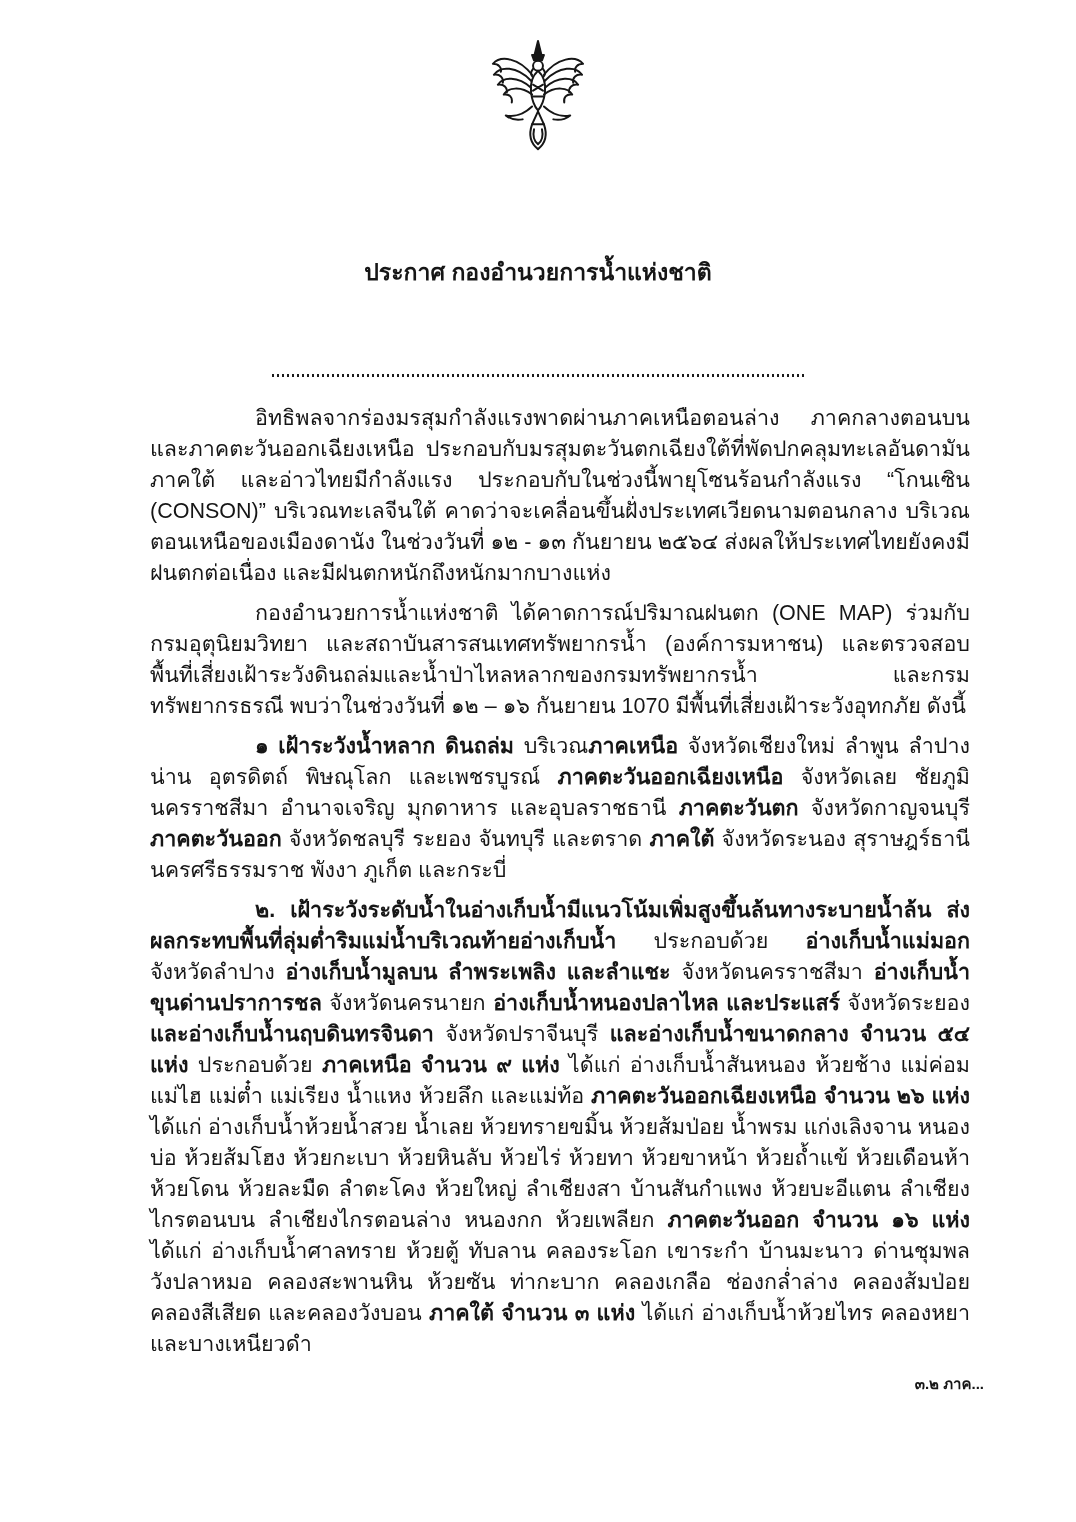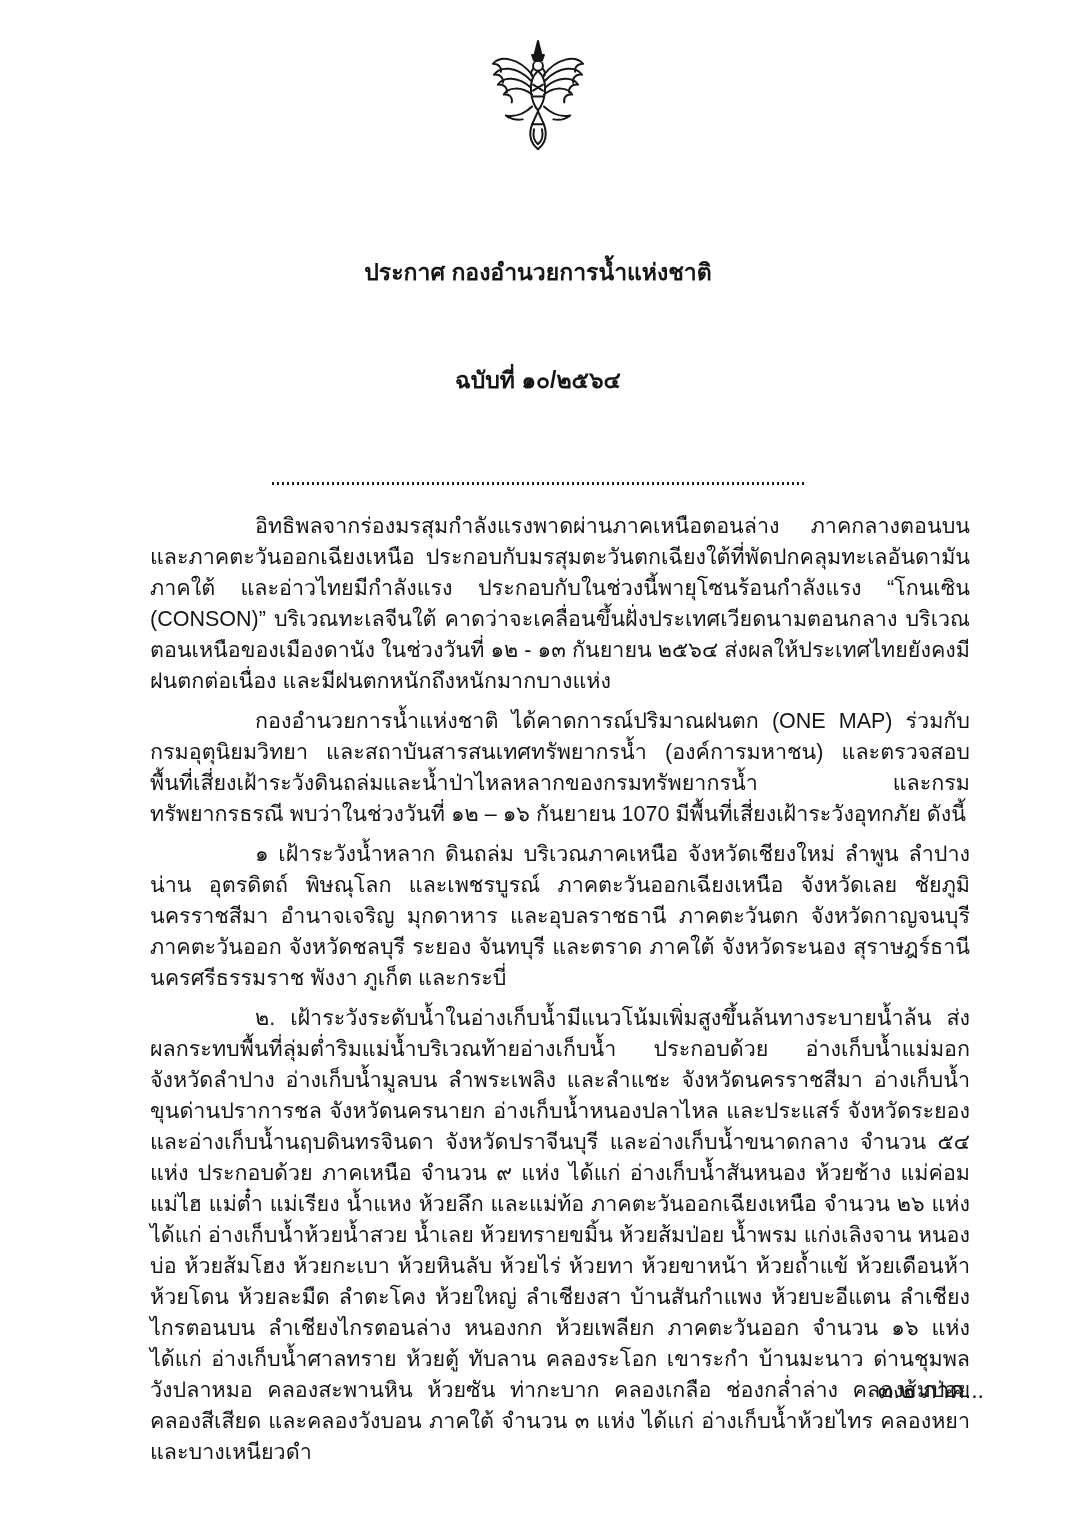--- a/index.html
+++ b/index.html
@@ -37,27 +37,27 @@
   .doc-body {
     margin: 26px 90px 0 150px;
     font-size: 21.5px;
     line-height: 31px;
     text-align: justify;
   }
   .para {
     margin: 0 16px 9px 0;
     text-indent: 105px;
   }
-  .para b { font-weight: normal; }
+  .para b { font-weight: bold; }
   .continuation-note {
     position: absolute;
     top: 1372px;
     right: 92px;
-    font-size: 23px;
-    font-weight: normal;
+    font-size: 15px;
+    font-weight: bold;
   }
 </style>
 </head>
 <body>
 
 <div class="page">
 
   <div class="emblem-wrap">
     <svg width="114" height="136" viewBox="0 0 230 270" aria-hidden="true">
       <g stroke="#161616" fill="none" stroke-width="4" stroke-linecap="round" stroke-linejoin="round">
@@ -86,21 +86,20 @@
 
         <path d="M115 150 L103 176 H127 Z"></path>
         <path d="M103 176 C96 196 100 214 115 226 M127 176 C134 196 130 214 115 226"></path>
         <path d="M107 186 C104 200 107 210 115 216 M123 186 C126 200 123 210 115 216"></path>
       </g>
     </svg>
   </div>
 
   <div class="title-block">
     <div class="title-line">ประกาศ กองอำนวยการน้ำแห่งชาติ</div>
-    <div class="title-line">ฉบับที่ ๑๐/๒๕๖๔</div>
   </div>
 
   <div class="dotted-separator"></div>
 
   <div class="doc-body">
       <p class="para"><span>อิทธิพลจากร่องมรสุมกำลังแรงพาดผ่านภาคเหนือตอนล่าง ภาคกลางตอนบน และภาคตะวันออกเฉียงเหนือ ประกอบกับมรสุมตะวันตกเฉียงใต้ที่พัดปกคลุมทะเลอันดามัน ภาคใต้ และอ่าวไทยมีกำลังแรง ประกอบกับในช่วงนี้พายุโซนร้อนกำลังแรง “โกนเซิน (CONSON)” บริเวณทะเลจีนใต้ คาดว่าจะเคลื่อนขึ้นฝั่งประเทศเวียดนามตอนกลาง บริเวณตอนเหนือของเมืองดานัง ในช่วงวันที่ ๑๒ - ๑๓ กันยายน ๒๕๖๔ ส่งผลให้ประเทศไทยยังคงมีฝนตกต่อเนื่อง และมีฝนตกหนักถึงหนักมากบางแห่ง</span></p>
       <p class="para"><span>กองอำนวยการน้ำแห่งชาติ ได้คาดการณ์ปริมาณฝนตก (ONE MAP) ร่วมกับกรมอุตุนิยมวิทยา และสถาบันสารสนเทศทรัพยากรน้ำ (องค์การมหาชน) และตรวจสอบพื้นที่เสี่ยงเฝ้าระวังดินถล่มและน้ำป่าไหลหลากของกรมทรัพยากรน้ำ และกรมทรัพยากรธรณี พบว่าในช่วงวันที่ ๑๒ – ๑๖ กันยายน 1070 มีพื้นที่เสี่ยงเฝ้าระวังอุทกภัย ดังนี้</span></p>
       <p class="para"><b>๑ เฝ้าระวังน้ำหลาก ดินถล่ม </b><span>บริเวณ</span><b>ภาคเหนือ </b><span>จังหวัดเชียงใหม่ ลำพูน ลำปาง น่าน อุตรดิตถ์ พิษณุโลก และเพชรบูรณ์ </span><b>ภาคตะวันออกเฉียงเหนือ </b><span>จังหวัดเลย ชัยภูมิ นครราชสีมา อำนาจเจริญ มุกดาหาร และอุบลราชธานี </span><b>ภาคตะวันตก </b><span>จังหวัดกาญจนบุรี </span><b>ภาคตะวันออก </b><span>จังหวัดชลบุรี ระยอง จันทบุรี และตราด </span><b>ภาคใต้ </b><span>จังหวัดระนอง สุราษฎร์ธานี นครศรีธรรมราช พังงา ภูเก็ต และกระบี่</span></p>
       <p class="para"><b>๒. เฝ้าระวังระดับน้ำในอ่างเก็บน้ำมีแนวโน้มเพิ่มสูงขึ้นล้นทางระบายน้ำล้น ส่งผลกระทบพื้นที่ลุ่มต่ำริมแม่น้ำบริเวณท้ายอ่างเก็บน้ำ </b><span>ประกอบด้วย </span><b>อ่างเก็บน้ำแม่มอก </b><span>จังหวัดลำปาง </span><b>อ่างเก็บน้ำมูลบน ลำพระเพลิง และลำแชะ </b><span>จังหวัดนครราชสีมา </span><b>อ่างเก็บน้ำขุนด่านปราการชล </b><span>จังหวัดนครนายก </span><b>อ่างเก็บน้ำหนองปลาไหล และประแสร์ </b><span>จังหวัดระยอง </span><b>และอ่างเก็บน้ำนฤบดินทรจินดา </b><span>จังหวัดปราจีนบุรี </span><b>และอ่างเก็บน้ำขนาดกลาง จำนวน ๕๔ แห่ง </b><span>ประกอบด้วย </span><b>ภาคเหนือ จำนวน ๙ แห่ง </b><span>ได้แก่ อ่างเก็บน้ำสันหนอง ห้วยช้าง แม่ค่อม แม่ไฮ แม่ต๋ำ แม่เรียง น้ำแหง ห้วยลึก และแม่ท้อ </span><b>ภาคตะวันออกเฉียงเหนือ จำนวน ๒๖ แห่ง </b><span>ได้แก่ อ่างเก็บน้ำห้วยน้ำสวย น้ำเลย ห้วยทรายขมิ้น ห้วยส้มป่อย น้ำพรม แก่งเลิงจาน หนองบ่อ ห้วยส้มโฮง ห้วยกะเบา ห้วยหินลับ ห้วยไร่ ห้วยทา ห้วยขาหน้า ห้วยถ้ำแข้ ห้วยเดือนห้า ห้วยโดน ห้วยละมืด ลำตะโคง ห้วยใหญ่ ลำเชียงสา บ้านสันกำแพง ห้วยบะอีแตน ลำเชียงไกรตอนบน ลำเชียงไกรตอนล่าง หนองกก ห้วยเพลียก </span><b>ภาคตะวันออก จำนวน ๑๖ แห่ง </b><span>ได้แก่ อ่างเก็บน้ำศาลทราย ห้วยตู้ ทับลาน คลองระโอก เขาระกำ บ้านมะนาว ด่านชุมพล วังปลาหมอ คลองสะพานหิน ห้วยซัน ท่ากะบาก คลองเกลือ ช่องกล่ำล่าง คลองส้มป่อย คลองสีเสียด และคลองวังบอน </span><b>ภาคใต้ จำนวน ๓ แห่ง </b><span>ได้แก่ อ่างเก็บน้ำห้วยไทร คลองหยา และบางเหนียวดำ</span></p>
     </div>

